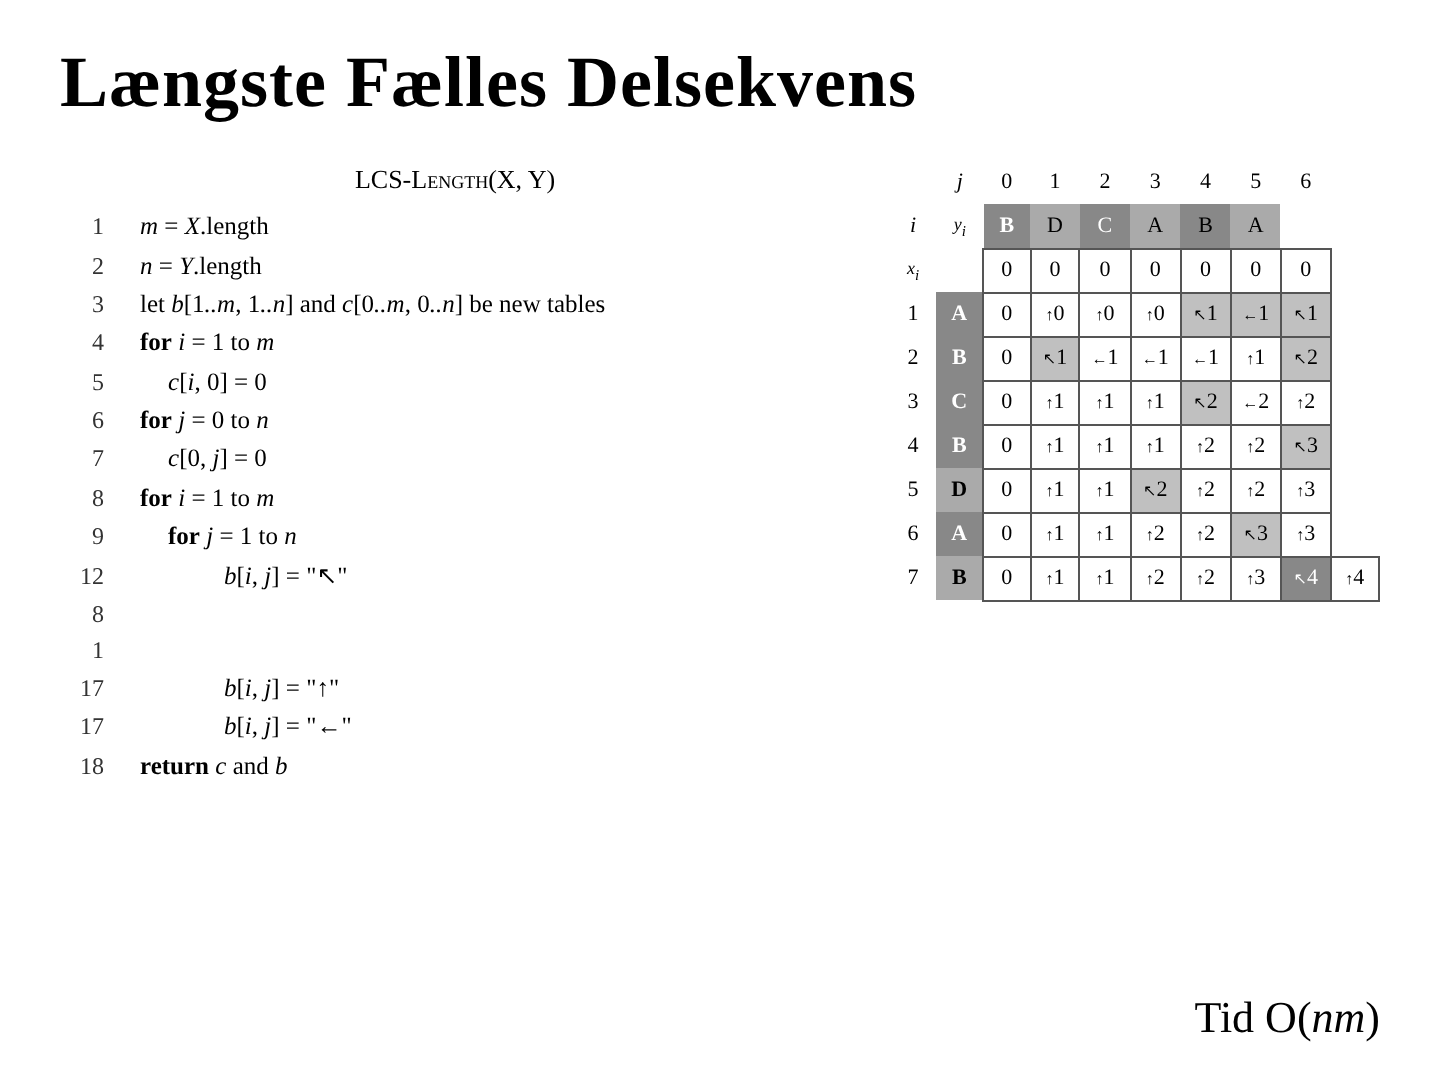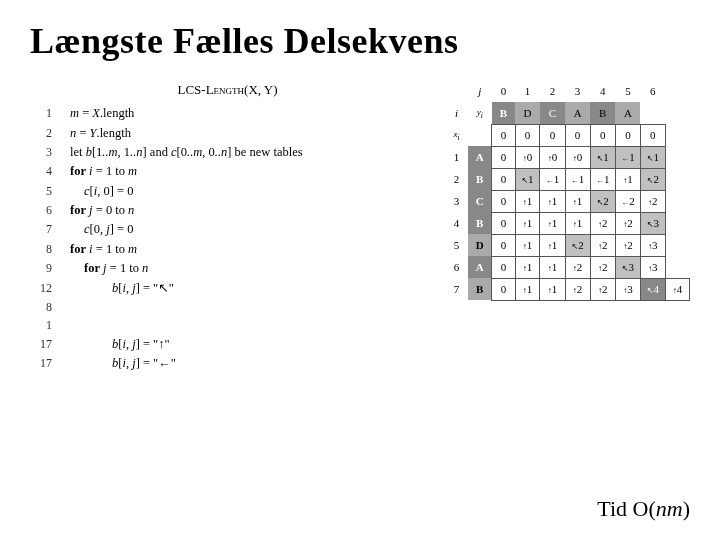--- a/index.html
+++ b/index.html
@@ -161,20 +161,24 @@
         <span class="linenum">1</span>
       </div>
       <div class="line">
         <span class="linenum">17</span>
         <span class="code indent4"><em>b</em>[<em>i</em>, <em>j</em>] = "↑"</span>
       </div>
       <div class="line">
         <span class="linenum">17</span>
         <span class="code indent4"><em>b</em>[<em>i</em>, <em>j</em>] = "←"</span>
       </div>
+      <div class="line">
+        <span class="linenum">18</span>
+        <span class="code indent1"><span class="kw">return</span> <em>c</em> and <em>b</em></span>
+      </div>
     </div>
 
     <div class="table-area">
       <table class="lcs-table">
         <tbody>
 
           <tr>
             <td style="border:none; width:18px;"></td>
             <td style="border:none;"><em>j</em></td>
             <td style="border:none;">0</td>

